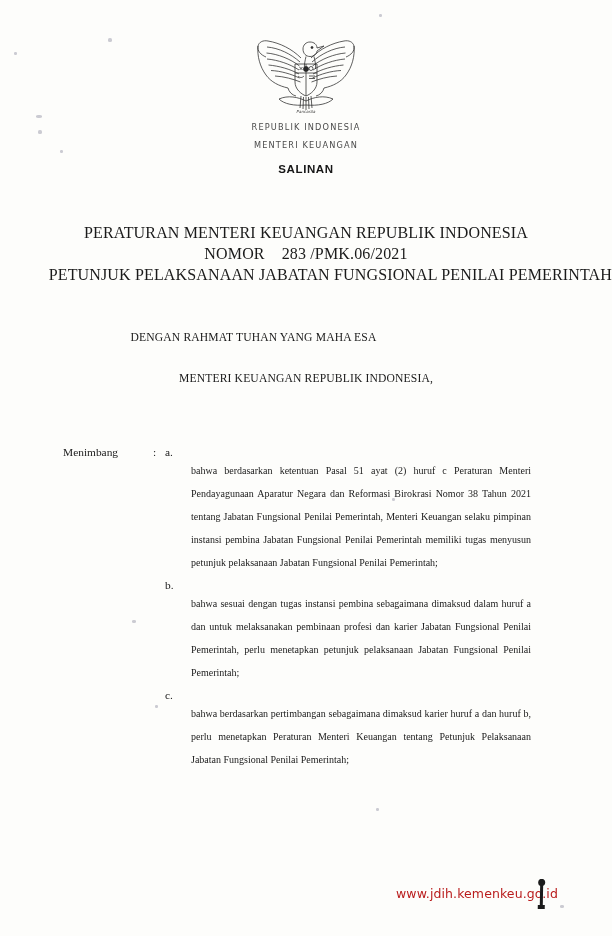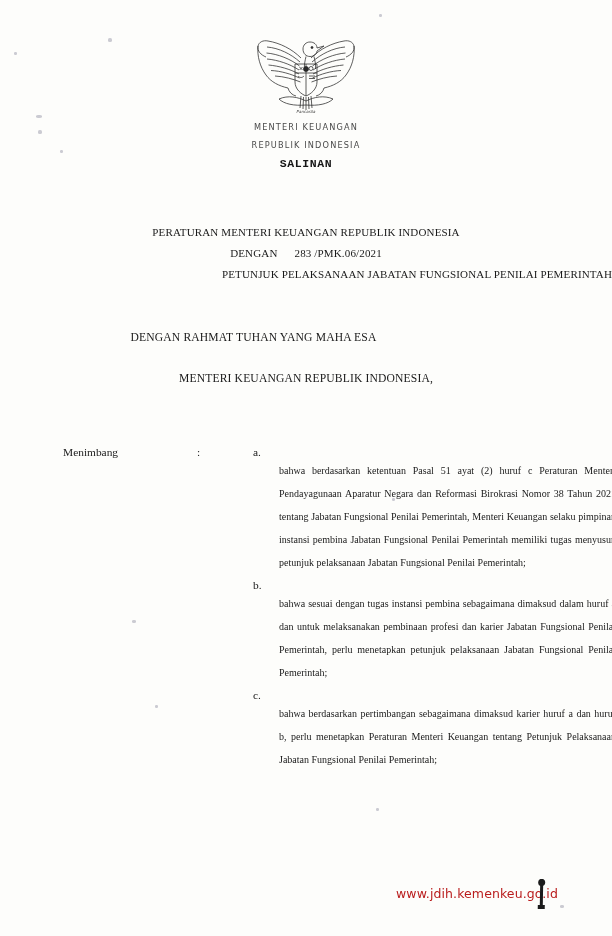--- a/index.html
+++ b/index.html
@@ -38,36 +38,36 @@
   }
   .ministry-line {
     font-family: "DejaVu Sans", sans-serif;
     font-size: 8.2px;
     letter-spacing: 1.15px;
     color: #4a4a4a;
     line-height: 11.5px;
     margin-top: 6px;
   }
   .salinan {
-    font-family: Liberation Mono, monospace;
+    font-family: Liberation Sans, sans-serif;
     font-weight: bold;
     font-size: 11.5px;
     letter-spacing: 0.6px;
     color: #161616;
-    margin-top: 6px;
+    margin-top: 12px;
   }
 
   
   .title-block {
     position: absolute;
     top: 222px;
     left: 0;
     width: 612px;
     text-align: center;
-    font-size: 11px;
+    font-size: 16px;
     line-height: 21px;
     letter-spacing: 0.15px;
     color: #1a1a1a;
   }
   .nomor-line .gap {
     display: inline-block;
     width: 17px;
   }
   .title-subject {
     margin-top: 0;
@@ -96,21 +96,20 @@
   
   .considering {
     position: absolute;
     top: 441px;
     left: 63px;
     width: 468px;
   }
   .cons-row {
     display: flex;
     align-items: flex-start;
-    gap: 44px;
   }
   .cons-label {
     width: 90px;
     flex: 0 0 90px;
     font-size: 11.4px;
     line-height: 23px;
   }
   .cons-colon {
     width: 12px;
     flex: 0 0 12px;
@@ -234,28 +233,28 @@
 
         <path d="M96 124 L94 148 M101 126 L100 150 M106 126 L106 152 M111 126 L112 150 M116 124 L118 148"></path>
 
         <path d="M70 108 C72 116 78 122 86 124"></path>
         <path d="M142 108 C140 116 134 122 126 124"></path>
         <path d="M52 130 C70 122 90 126 106 134 C122 126 142 122 160 130 C150 140 130 144 106 142 C82 144 62 140 52 130 Z"></path>
       </g>
       <text x="106" y="158" font-family="DejaVu Sans, sans-serif" font-size="8" fill="#3a3a3a" text-anchor="middle" font-style="italic">Pancasila</text>
     </svg>
 
+    <div class="ministry-line">REPUBLIK INDONESIA</div>
     <div class="ministry-line">MENTERI KEUANGAN</div>
-    <div class="ministry-line">REPUBLIK INDONESIA</div>
     <div class="salinan">SALINAN</div>
   </div>
 
   <div class="title-block">
     <div>PERATURAN MENTERI KEUANGAN REPUBLIK INDONESIA</div>
-    <div class="nomor-line"><span>DENGAN</span><span class="gap"></span><span>283 /PMK.06/2021</span></div>
+    <div class="nomor-line"><span>NOMOR</span><span class="gap"></span><span>283 /PMK.06/2021</span></div>
     <div class="title-subject">PETUNJUK PELAKSANAAN JABATAN FUNGSIONAL PENILAI PEMERINTAH</div>
   </div>
 
   <div class="rahmat">DENGAN RAHMAT TUHAN YANG MAHA ESA</div>
   <div class="minister-line">MENTERI KEUANGAN REPUBLIK INDONESIA,</div>
 
   <div class="considering">
     <div class="cons-row">
       <div class="cons-label">Menimbang</div>
       <div class="cons-colon">:</div>

